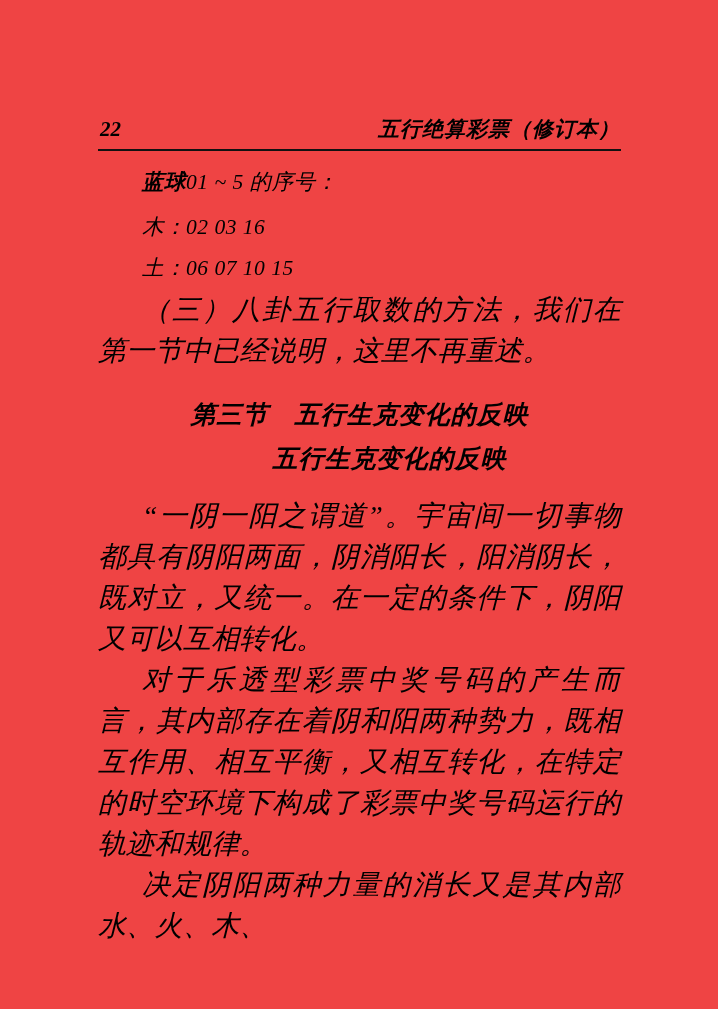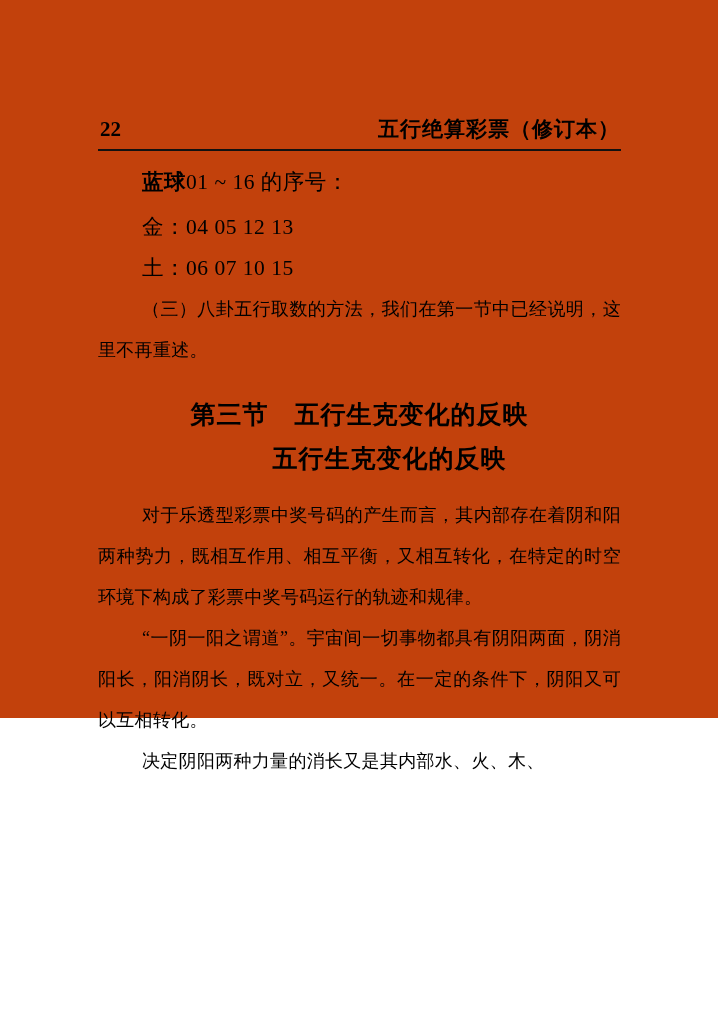--- a/index.html
+++ b/index.html
@@ -13,22 +13,23 @@
     font-family: "Liberation Serif", "DejaVu Serif", serif;
     color: #000000;
     position: relative;
     overflow: hidden;
   }
   .page {
     position: absolute;
     left: 0;
     top: 0;
     width: 718px;
-    height: 718px;
-    background: #c2410c;
+    height: 1009px;
+    background: #ef4444;
+    font-style: italic;
   }
   .header {
     position: absolute;
     left: 100px;
     top: 108px;
     width: 520px;
     height: 32px;
     display: flex;
     align-items: flex-end;
   }
@@ -71,21 +72,21 @@
   .indent-1 {
     padding-left: 44px;
   }
   .indent-2 {
     padding-left: 44px;
   }
   .bold {
     font-weight: bold;
   }
   .para {
-    font-size: 18px;
+    font-size: 28px;
     line-height: 41px;
     text-align: justify;
     text-justify: inter-character;
     letter-spacing: 0.3px;
     text-indent: 44px;
   }
   .section-heading {
     margin-top: 22px;
     margin-bottom: 14px;
     text-align: center;
@@ -112,32 +113,32 @@
 
   <div class="header">
     <div class="page-number">22</div>
     <div class="header-title">五行绝算彩票（修订本）</div>
   </div>
 
   <div class="rule"></div>
 
   <div class="content">
 
-    <div class="line indent-1"><span class="bold">蓝球</span><span class="numlist">01 ~ 16 的序号：</span></div>
+    <div class="line indent-1"><span class="bold">蓝球</span><span class="numlist">01 ~ 5 的序号：</span></div>
 
     <div class="list-block">
-      <div class="line indent-2"><span>金：</span><span class="numlist">04 05 12 13</span></div>
+      <div class="line indent-2"><span>木：</span><span class="numlist">02 03 16</span></div>
       <div class="line indent-2"><span>土：</span><span class="numlist">06 07 10 15</span></div>
     </div>
 
     <div class="para">（三）八卦五行取数的方法，我们在第一节中已经说明，这里不再重述。</div>
 
     <div class="section-heading">
       <span class="l1">第三节　五行生克变化的反映</span>
       <span class="l2">五行生克变化的反映</span>
     </div>
 
+    <div class="para">“一阴一阳之谓道”。宇宙间一切事物都具有阴阳两面，阴消阳长，阳消阴长，既对立，又统一。在一定的条件下，阴阳又可以互相转化。</div>
     <div class="para">对于乐透型彩票中奖号码的产生而言，其内部存在着阴和阳两种势力，既相互作用、相互平衡，又相互转化，在特定的时空环境下构成了彩票中奖号码运行的轨迹和规律。</div>
-    <div class="para">“一阴一阳之谓道”。宇宙间一切事物都具有阴阳两面，阴消阳长，阳消阴长，既对立，又统一。在一定的条件下，阴阳又可以互相转化。</div>
     <div class="para">决定阴阳两种力量的消长又是其内部水、火、木、</div>
 
   </div>
 </div>
 
 </body></html>

